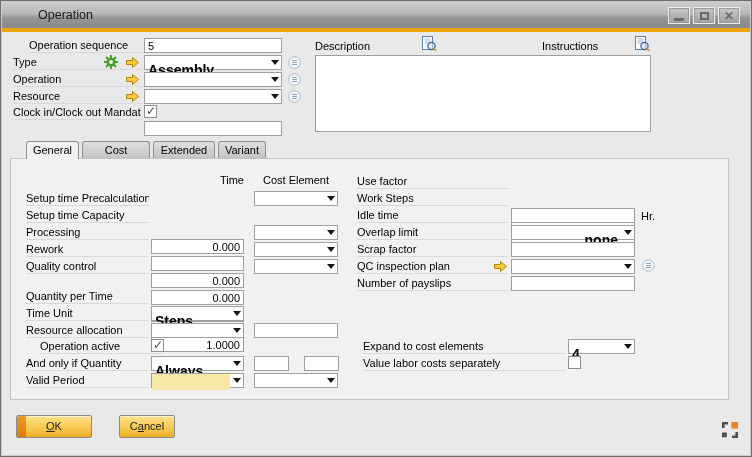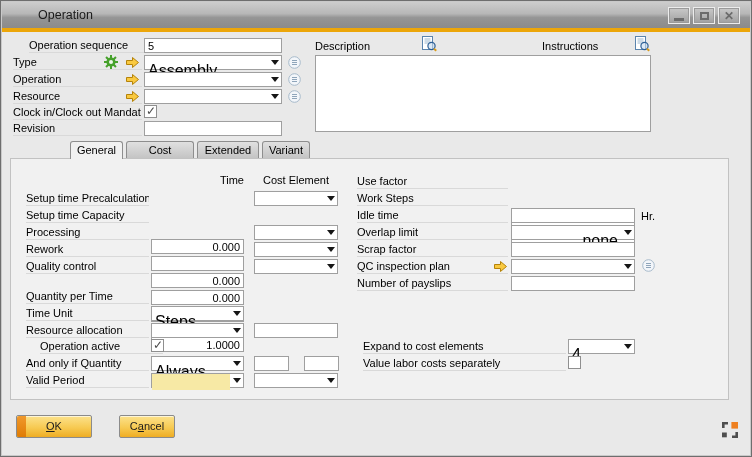--- a/index.html
+++ b/index.html
@@ -18,36 +18,36 @@
   .stripe { position:absolute; left:1px; right:1px; top:27px; height:4px; background:#eca60a; }
 
   .lbl { position:absolute; height:15px; line-height:14px; font-size:11px; color:#000;
          border-bottom:1px solid #d9d9d9; white-space:nowrap; overflow:hidden; }
   .lbl.nou { border-bottom:none; }
   .inp { position:absolute; height:15px; border:1px solid #9f9f9f; background:#fff;
          font-family:"Liberation Sans",sans-serif; font-size:11px; padding:0 3px; color:#000; }
   .inp.num { text-align:right;margin-top:48px; }
   .dd { position:absolute; height:15px; background:#fff; border:1px solid #9f9f9f;
         display:flex; align-items:stretch; }
-  .dd .val { flex:1; font-size:16px; line-height:13px; padding:8px 3px; white-space:nowrap; overflow:hidden; }
+  .dd .val { flex:1; font-size:14px; line-height:13px; padding:8px 3px; white-space:nowrap; overflow:hidden;font-weight:bold; }
   .dd.val-right .val { text-align:right; }
   .dd .arrow-box { width:13px; display:flex; align-items:center; justify-content:center; background:#fff; }
   .dd-arrow { width:0; height:0; border-left:4px solid transparent; border-right:4px solid transparent;
               border-top:5px solid #161616; }
   .dd.yellow .val { background:#f7e9a5; }
   .cb { position:absolute; width:13px; height:13px; background:#fff; border:1px solid #8f8f8f; }
   .cb.checked::after { content:"✓"; position:absolute; left:1px; top:-2px; font-size:12px; color:#4d4d4d; }
   .ta { position:absolute; border:1px solid #9f9f9f; background:#fff; resize:none;
         font-family:"Liberation Sans",sans-serif; font-size:11px; padding:2px; }
 
   .tabs { position:absolute; left:25px; top:140px; height:18px; z-index:3; display:flex; }
   .tab { height:17px; line-height:16px; font-size:11px; text-align:center; color:#000;
          border:1px solid #8e8e8e; border-bottom:none; border-radius:3px 3px 0 0;
          background:linear-gradient(#e0e0e0,#c4c4c4); margin-right:3px; }
-  .tab.active { background:#f1f1f1; height:18px;margin-left:44px; }
+  .tab.active { background:#f1f1f1; height:18px; }
   .panel { position:absolute; left:9px; top:157px; width:719px; height:242px;
            background:#f1f1f1; border:1px solid #c2c2c2; z-index:1; }
   .hdr { position:absolute; height:14px; line-height:14px; font-size:11px; color:#000; }
 
   .icon { position:absolute; display:block; line-height:0; }
 
   .btn { position:absolute; height:23px; border:1px solid #8b8b8b; border-radius:2px;
          background:linear-gradient(180deg,#fce28c 0%,#f7ca52 55%,#efad24 100%);
          box-shadow: inset 0 1px 0 rgba(255,255,255,.65);
          font-size:11px; color:#1c1c1c; text-align:center; line-height:21px; }
@@ -149,21 +149,20 @@
         <circle cx="6.5" cy="6.5" r="5.8" fill="#f3f6fa" stroke="#a7bacb"></circle>
         <line x1="4" y1="4.5" x2="9" y2="4.5" stroke="#8fa5ba"></line>
         <line x1="4" y1="6.5" x2="9" y2="6.5" stroke="#8fa5ba"></line>
         <line x1="4" y1="8.5" x2="9" y2="8.5" stroke="#8fa5ba"></line>
       </svg>
   </span>
 
   <div class="lbl" style="left:12px;top:104px;width:129px">Clock in/Clock out Mandat</div>
   <span class="cb checked z2" style="left:143px;top:104px"></span>
 
-  <div class="lbl" style="left:12px;top:120px;width:129px">Revision</div>
   <input class="inp z2" style="left: 143px; top: 120px; width: 138px;" value="">
 
   <div class="lbl nou" style="left:314px;top:38px;width:95px">Description</div>
   <span class="icon" style="left:420px;top:35px">
     <svg width="16" height="16" viewBox="0 0 16 16">
       <rect x="1.5" y="0.5" width="10" height="13" fill="#fff" stroke="#5b84ad"></rect>
       <line x1="3.5" y1="3" x2="9.5" y2="3" stroke="#9db8cf"></line>
       <line x1="3.5" y1="5" x2="9.5" y2="5" stroke="#9db8cf"></line>
       <line x1="3.5" y1="7" x2="9.5" y2="7" stroke="#9db8cf"></line>
       <circle cx="10.5" cy="10" r="3.6" fill="rgba(200,220,240,.6)" stroke="#2e6096" stroke-width="1.2"></circle>

